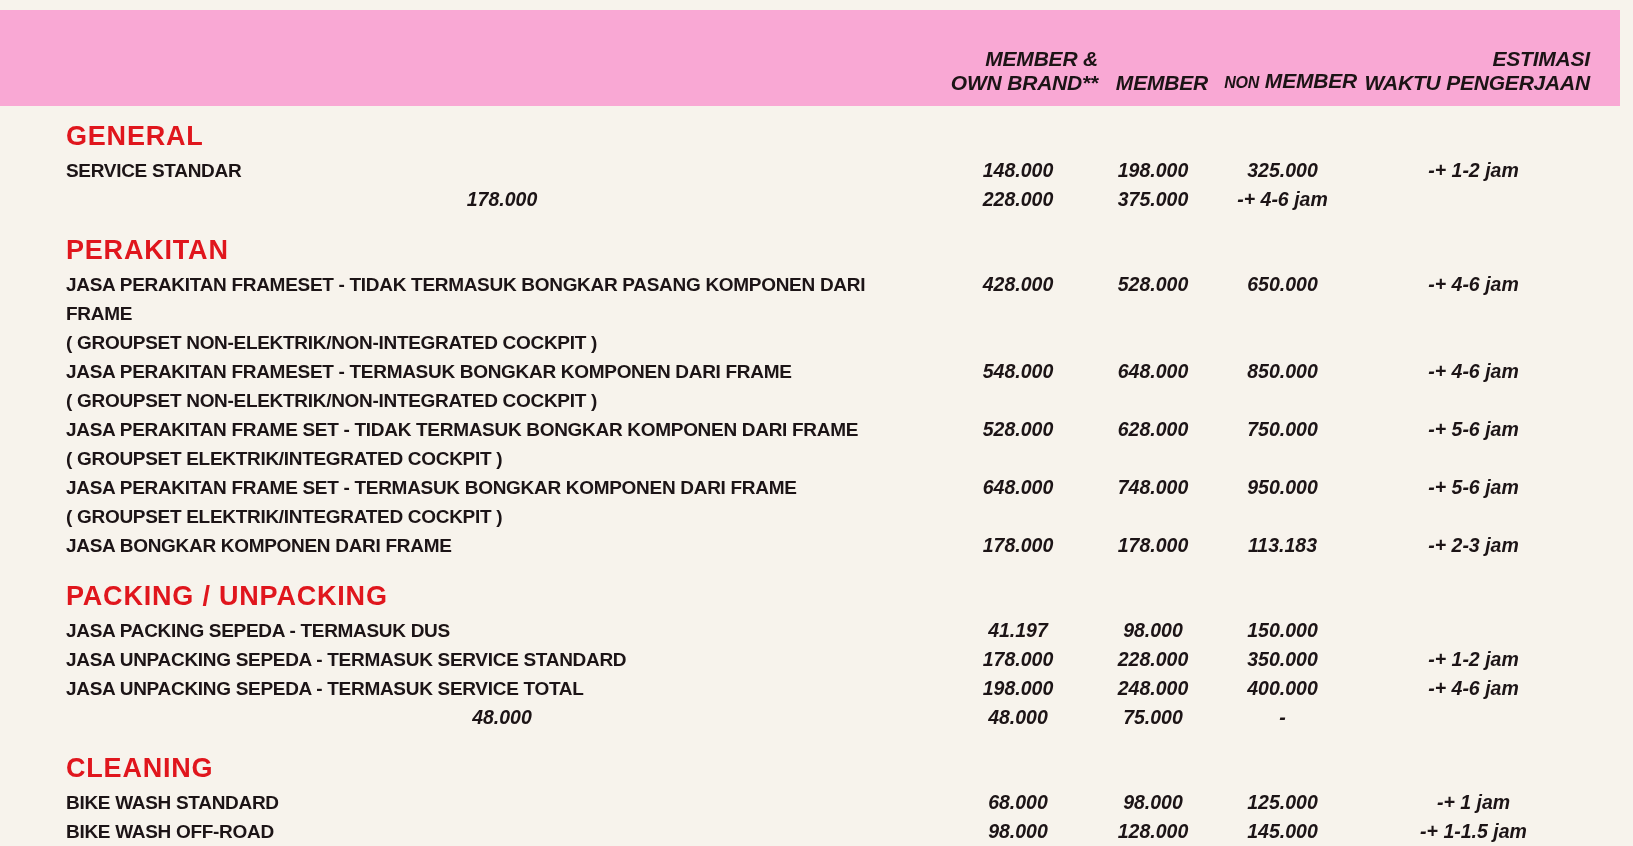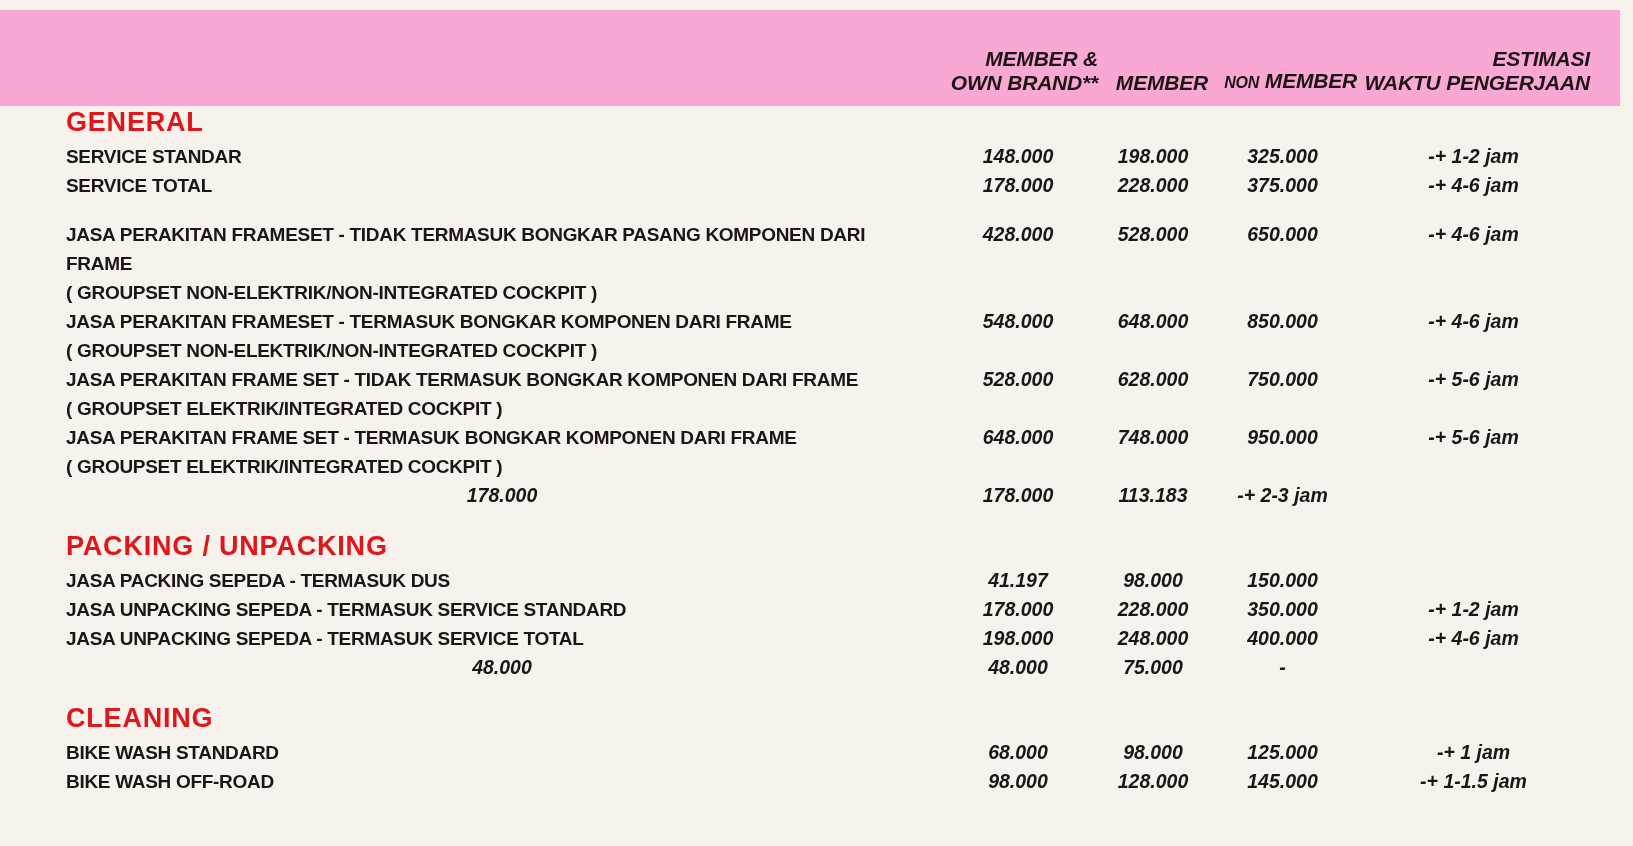--- a/index.html
+++ b/index.html
@@ -36,21 +36,21 @@
     font-size: 21px;
     line-height: 24px;
     text-align: right;
     letter-spacing: -0.2px;
     white-space: nowrap;
   }
   .hcell .non-prefix { font-size: 16px; }
 
   
   .section { margin-top: 20px; }
-  .section:first-of-type { margin-top: 0; }
+  .section:first-of-type { margin-top: 14px; }
   .section-title {
     margin: 0 0 4px 0;
     padding-left: 66px;
     color: #e0161d;
     font-size: 27px;
     line-height: 32px;
     font-weight: bold;
     letter-spacing: 0.8px;
   }
   .row { align-items: start; }
@@ -98,33 +98,30 @@
         <div>SERVICE STANDAR</div>
 
       </div>
       <div class="value-cell">148.000</div>
       <div class="value-cell">198.000</div>
       <div class="value-cell">325.000</div>
       <div class="value-cell">-+ 1-2 jam</div>
     </div>
 
     <div class="row grid">
-      <div class="label-cell">
-        <div>SERVICE TOTAL</div>
-
-      </div>
       <div class="value-cell">178.000</div>
       <div class="value-cell">228.000</div>
       <div class="value-cell">375.000</div>
       <div class="value-cell">-+ 4-6 jam</div>
     </div>
   </div>
     </section>
 
     <section class="section">
+      <h2 class="section-title">PERAKITAN</h2>
       <div>
     <div class="row grid">
       <div class="label-cell">
         <div>JASA PERAKITAN FRAMESET - TIDAK TERMASUK BONGKAR PASANG KOMPONEN DARI FRAME</div>
         <div>( GROUPSET NON-ELEKTRIK/NON-INTEGRATED COCKPIT )</div>
       </div>
       <div class="value-cell">428.000</div>
       <div class="value-cell">528.000</div>
       <div class="value-cell">650.000</div>
       <div class="value-cell">-+ 4-6 jam</div>
@@ -157,20 +154,24 @@
         <div>JASA PERAKITAN FRAME SET - TERMASUK BONGKAR KOMPONEN DARI FRAME</div>
         <div>( GROUPSET ELEKTRIK/INTEGRATED COCKPIT )</div>
       </div>
       <div class="value-cell">648.000</div>
       <div class="value-cell">748.000</div>
       <div class="value-cell">950.000</div>
       <div class="value-cell">-+ 5-6 jam</div>
     </div>
 
     <div class="row grid">
+      <div class="label-cell">
+        <div>JASA BONGKAR KOMPONEN DARI FRAME</div>
+
+      </div>
       <div class="value-cell">178.000</div>
       <div class="value-cell">178.000</div>
       <div class="value-cell">113.183</div>
       <div class="value-cell">-+ 2-3 jam</div>
     </div>
   </div>
     </section>
 
     <section class="section">
       <h2 class="section-title">PACKING / UNPACKING</h2>

